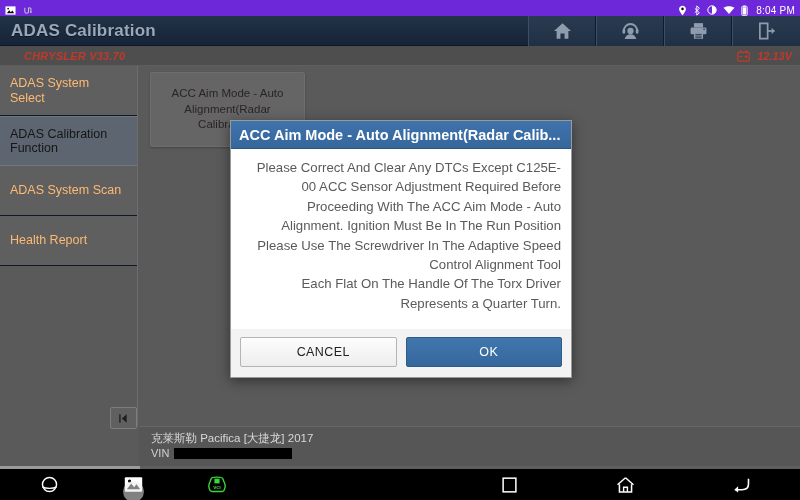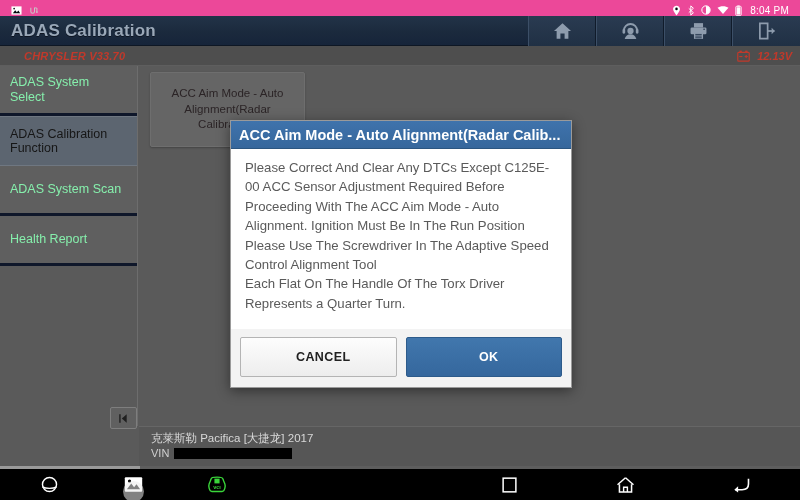--- a/index.html
+++ b/index.html
@@ -12,23 +12,23 @@
   #app {
     position: relative;
     width: 800px; height: 500px;
     background: #5a5a5a;
   }
 
   
   .statusbar {
     position: absolute; top: 0; left: 0;
     width: 800px; height: 20px;
-    background: #ec4899;
+    background: #6d28d9;
     display: flex; align-items: center;
-    padding: 0 11px;
+    padding: 0 5px;
     color: #ffffff;
   }
   .sb-left { display: flex; align-items: center; gap: 7px; }
   .sb-right { margin-left: auto; display: flex; align-items: center; gap: 6px; }
   .sb-time {
     font-size: 10px; color: #ffffff; letter-spacing: .2px;
     margin-left: 2px;
   }
   .sb-ico { display: block; }
 
@@ -90,22 +90,22 @@
     position: absolute; top: 0; left: 0;
     width: 138px; height: 360px;
     background: #5a5a5a;
     border-right: 1px solid #6d6d6d;
   }
   .side-item {
     height: 50px;
     display: flex; align-items: center;
     padding: 0 10px;
     font-size: 12.5px;
-    color: #86efac;
-    border-bottom: 3px solid #0f172a;
+    color: #fdba74;
+    border-bottom: 1px solid #0f172a;
     line-height: 1.15;
     background: #5f5f5f;
   }
   .side-item.selected {
     background: #5c6570;
     border-top: 1px solid #6f7781;
     border-bottom: 1px solid #6f7781;
     color: #161616;
   }
 
@@ -171,37 +171,38 @@
     color: #ffffff;
     font-size: 14.5px; font-weight: bold;
     display: flex; align-items: center;
     padding: 0 8px;
     white-space: nowrap; overflow: hidden;
   }
   .dlg-body {
     background: #ffffff;
     padding: 9px 10px 11px 14px;
     min-height: 180px;
+    text-align: right;
   }
   .dlg-text {
     color: #5a5a5a;
     font-size: 13.2px;
     line-height: 19.4px;
     white-space: pre-line;
   }
   .dlg-footer {
     background: #f3f3f3;
     padding: 8px 9px 10px 9px;
     display: flex; gap: 9px;
   }
   .btn {
     flex: 1;
-    height: 40px;
+    height: 30px;
     display: flex; align-items: center; justify-content: center;
-    font-size: 12.5px; font-weight: bold;
+    font-size: 12.5px; font-weight: normal;
     border-radius: 2px;
     letter-spacing: .4px;
     padding-left: 10px;
   }
   .btn-cancel {
     background: linear-gradient(180deg,#fdfdfd 0%,#ededed 100%);
     border: 1px solid #b4b4b4;
     color: #222222;
   }
   .btn-ok {

